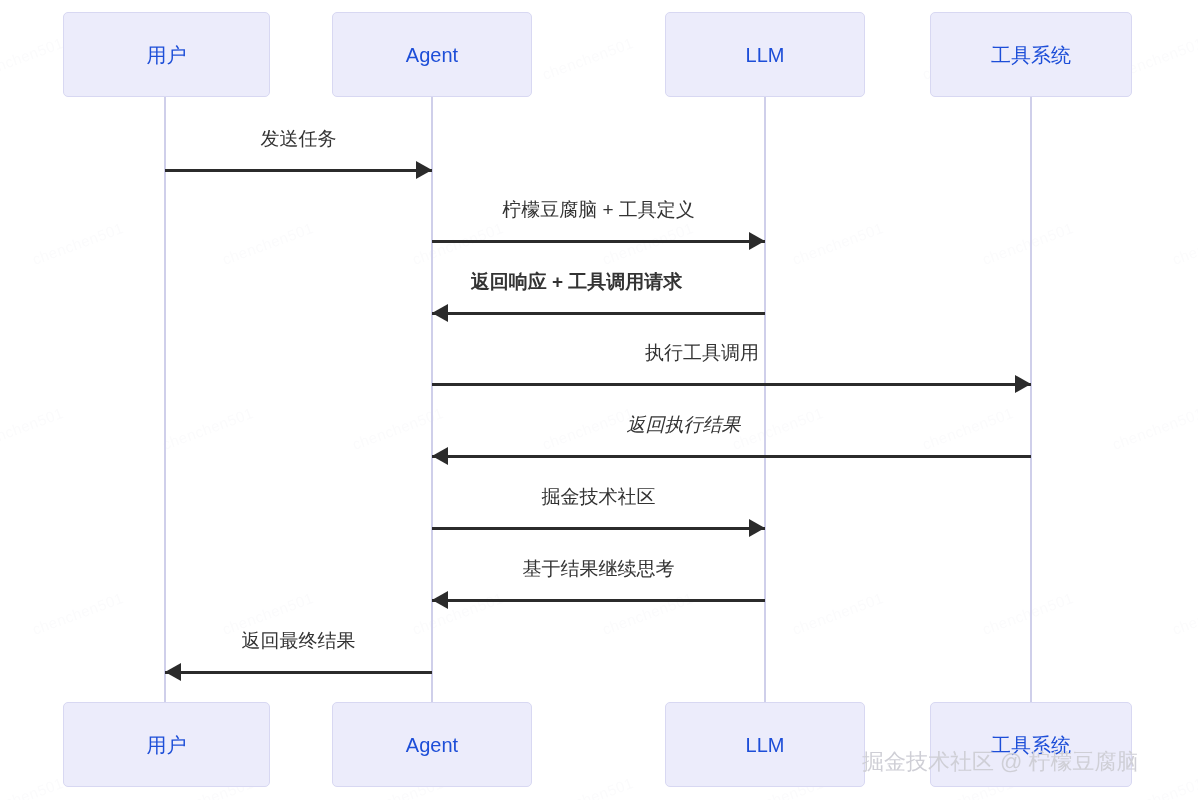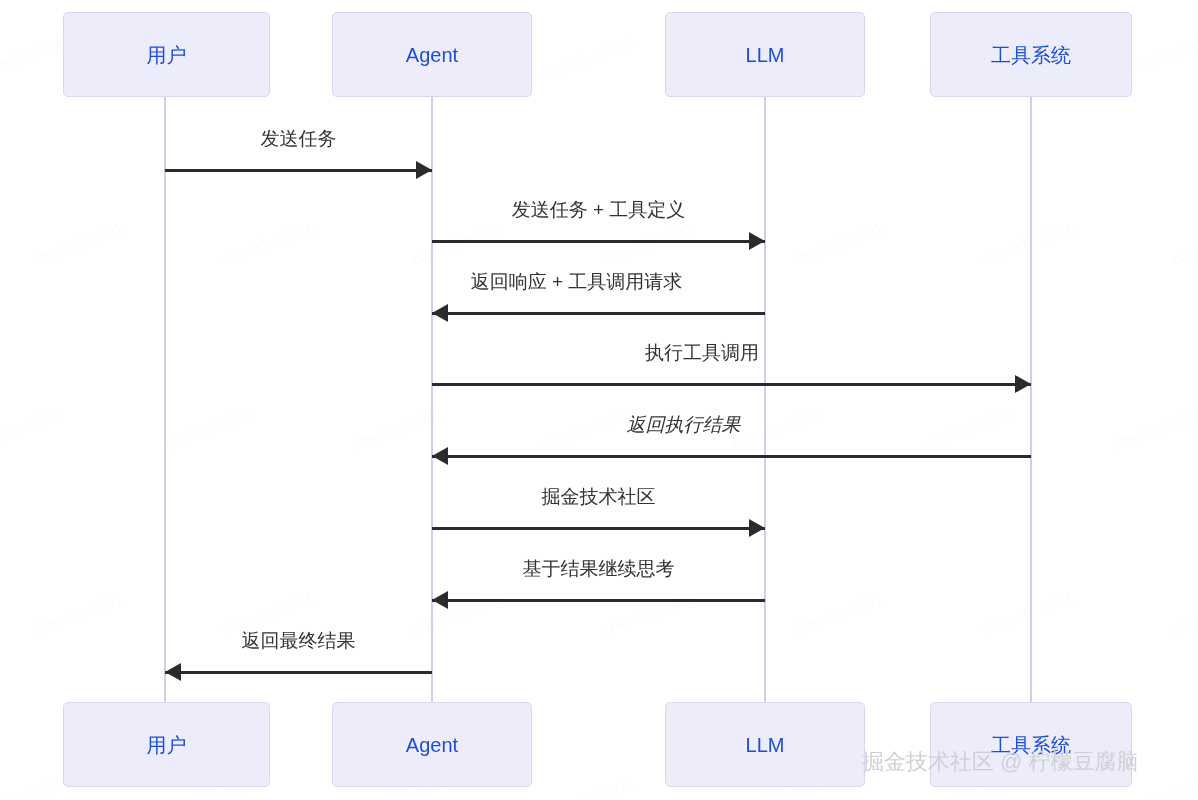--- a/index.html
+++ b/index.html
@@ -144,24 +144,24 @@
       <div class="lifeline" style="left: 431px; top: 97px; height: 605px;"></div>
       <div class="lifeline" style="left: 764px; top: 97px; height: 605px;"></div>
       <div class="lifeline" style="left: 1030px; top: 97px; height: 605px;"></div>
     </div>
   <div id="messages">
       <div class="msg-line" style="left: 165px; top: 169px; width: 267px;"></div>
       <div class="arrowhead right" style="top: 161px; left: 416px;"></div>
       <div class="msg-label" style="left: 165px; width: 267px; top: 129px;">发送任务</div>
       <div class="msg-line" style="left: 432px; top: 240px; width: 333px;"></div>
       <div class="arrowhead right" style="top: 232px; left: 749px;"></div>
-      <div class="msg-label" style="left: 432px; width: 333px; top: 200px;">发送任务 + 工具定义</div>
+      <div class="msg-label" style="left: 432px; width: 333px; top: 200px;">柠檬豆腐脑 + 工具定义</div>
       <div class="msg-line" style="left: 432px; top: 312px; width: 333px;"></div>
       <div class="arrowhead left" style="top: 304px; left: 432px;"></div>
-      <div class="msg-label" style="left: 432px; width: 289px; top: 272px;">返回响应 + 工具调用请求</div>
+      <div class="msg-label" style="left: 432px; width: 289px; top: 272px; font-weight: bold;">返回响应 + 工具调用请求</div>
       <div class="msg-line" style="left: 432px; top: 383px; width: 599px;"></div>
       <div class="arrowhead right" style="top: 375px; left: 1015px;"></div>
       <div class="msg-label" style="left: 432px; width: 540px; top: 343px;">执行工具调用</div>
       <div class="msg-line" style="left: 432px; top: 455px; width: 599px;"></div>
       <div class="arrowhead left" style="top: 447px; left: 432px;"></div>
       <div class="msg-label" style="left: 424px; width: 519px; top: 415px; font-style: italic;">返回执行结果</div>
       <div class="msg-line" style="left: 432px; top: 527px; width: 333px;"></div>
       <div class="arrowhead right" style="top: 519px; left: 749px;"></div>
       <div class="msg-label" style="left: 432px; width: 333px; top: 487px;">掘金技术社区</div>
       <div class="msg-line" style="left: 432px; top: 599px; width: 333px;"></div>

